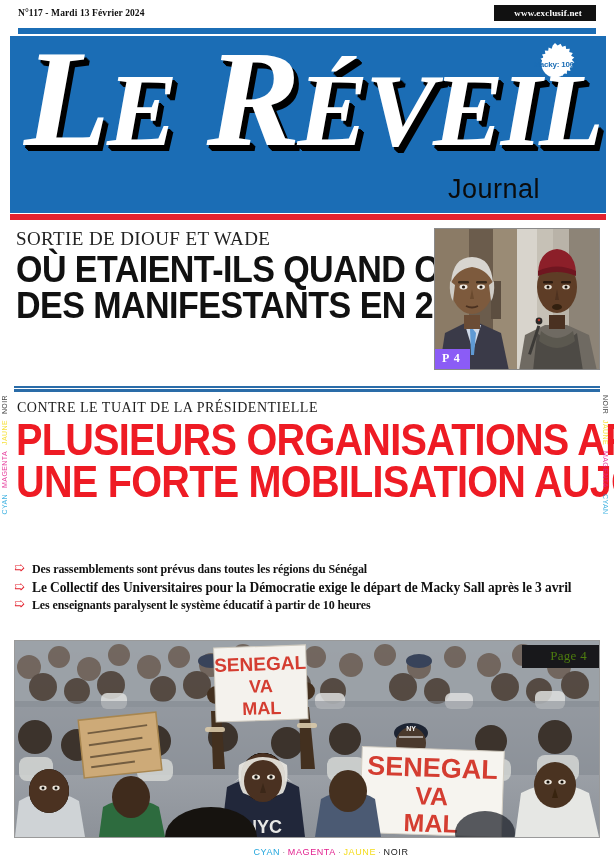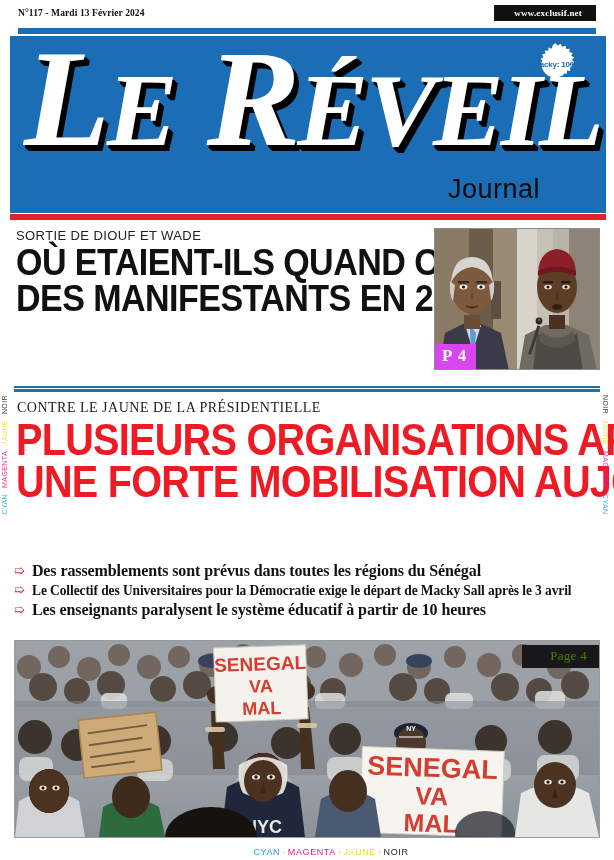--- a/index.html
+++ b/index.html
@@ -143,22 +143,22 @@
 
   
   .story1 {
     position: absolute;
     left: 14px;
     top: 228px;
     width: 586px;
     height: 150px;
   }
   .kicker {
-    font-family: Liberation Sans, sans-serif;
-    font-size: 13px;
+    font-family: Liberation Serif, serif;
+    font-size: 19px;
     color: #222222;
     letter-spacing: 0.4px;
     margin: 0 18px 2px 2px;
   }
   .hl1 {
     font-family: "Liberation Sans", sans-serif;
     font-weight: bold;
     font-size: 37px;
     line-height: 0.97;
     color: #111111;
@@ -181,25 +181,25 @@
     overflow: hidden;
     background: #b9b6b2;
   }
   .photo1 .half { position: absolute; top: 0; height: 100%; }
   .photo1 .left-half { left: 0; width: 50%; overflow: hidden; }
   .photo1 .right-half { right: 0; width: 50%; overflow: hidden; }
   .pbadge {
     position: absolute;
     left: 0;
     bottom: 0;
-    background: #d946ef;
+    background: #8b5cf6;
     color: #ffffff;
     font-family: "Liberation Serif", serif;
     font-weight: bold;
-    font-size: 17px;
+    font-size: 12px;
     padding: 2px 9px 3px 7px;
     letter-spacing: 1px;
     z-index: 6;
   }
 
   
   .div-double {
     position: absolute;
     left: 14px;
     width: 586px;
@@ -258,21 +258,21 @@
     font-size: 13px;
     line-height: 1;
     margin-right: 7px;
     flex: 0 0 auto;
     transform: translateY(-1px);
   }
   .bullet .btxt {
     font-family: "Liberation Serif", serif;
     font-weight: bold;
     color: #111111;
-    font-size: 16px;
+    font-size: 12px;
     letter-spacing: -0.1px;
   }
   .bullet.narrow .btxt {
     font-size: 14.5px;
     transform: scaleX(0.93);
     transform-origin: left center;
     display: inline-block;
   }
 
   
@@ -458,21 +458,21 @@
     </div>
   </div>
 
   <div class="div-double" style="top:386px;">
     <i class="t"></i>
       <i class="m"></i>
       <i class="b"></i>
   </div>
 
   <div class="story2">
-    <div class="kicker2">CONTRE LE JAUNE DE LA PRÉSIDENTIELLE</div>
+    <div class="kicker2">CONTRE LE TUAIT DE LA PRÉSIDENTIELLE</div>
     <div class="hl2">PLUSIEURS ORGANISATIONS APPELLENT À</div>
     <div class="hl2">UNE FORTE MOBILISATION AUJOURD’HUI</div>
   </div>
 
   <div class="bullets">
     <div class="bullet">
       <span class="arrow">➯</span>
       <span class="btxt">Des rassemblements sont prévus dans toutes les régions du Sénégal</span>
     </div>
     <div class="bullet narrow">

